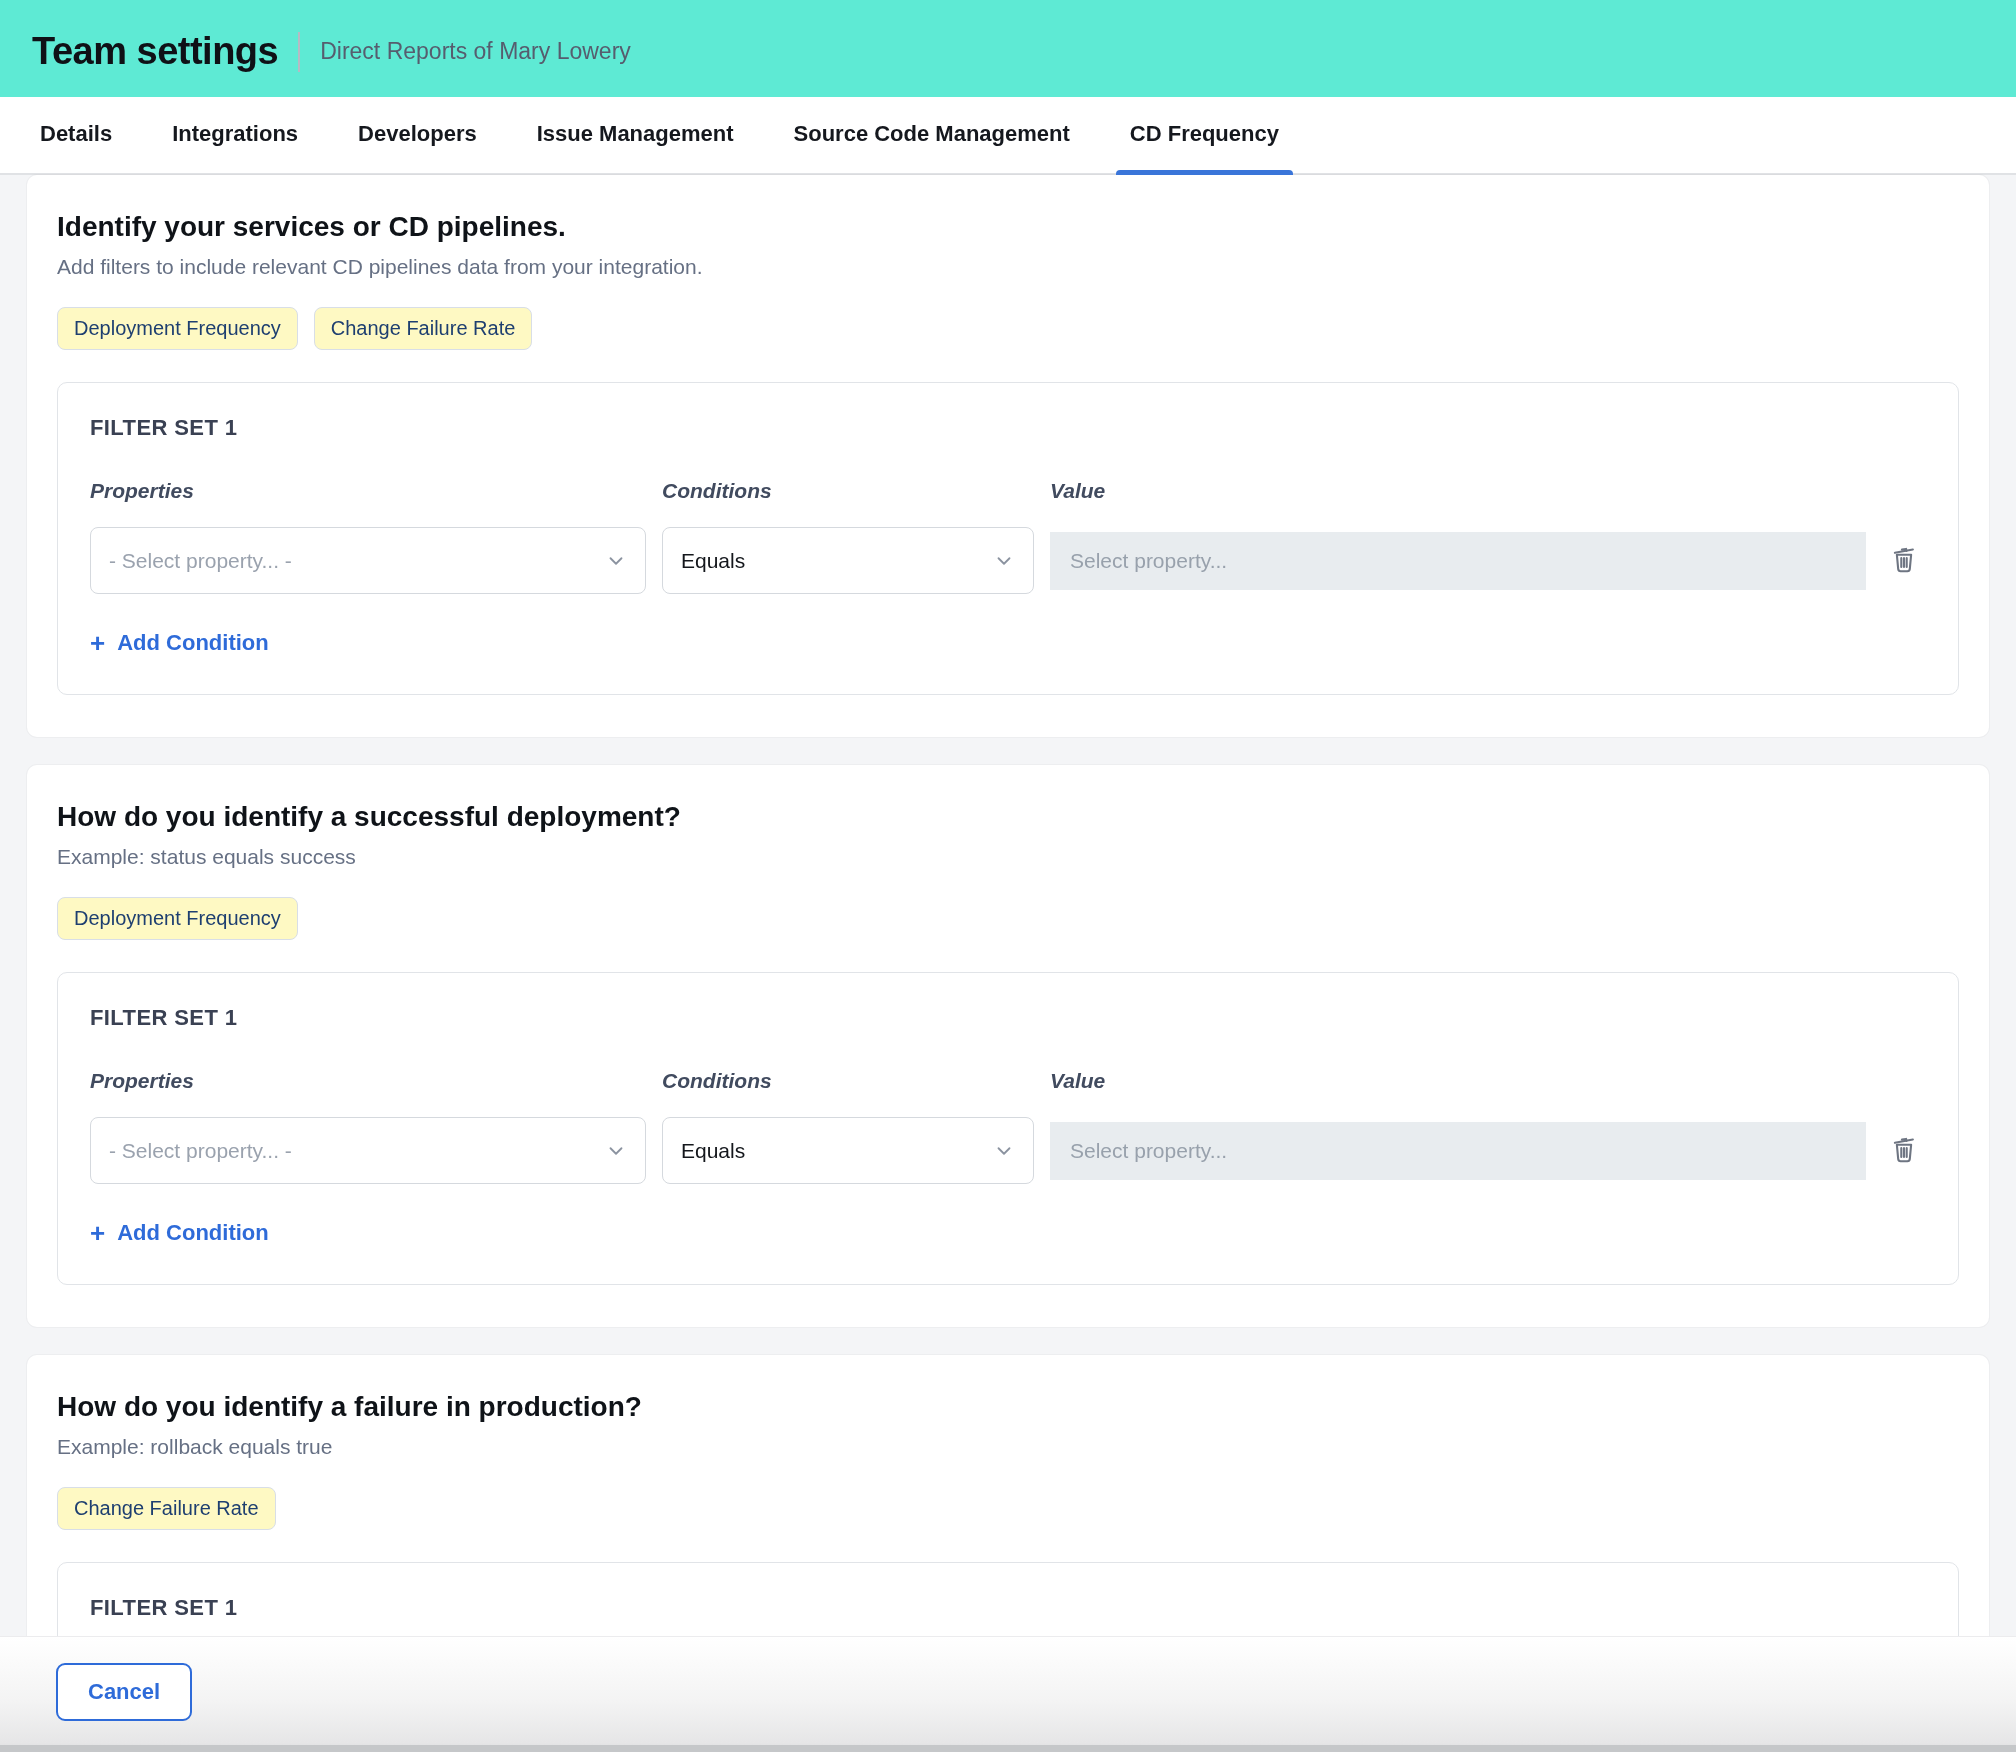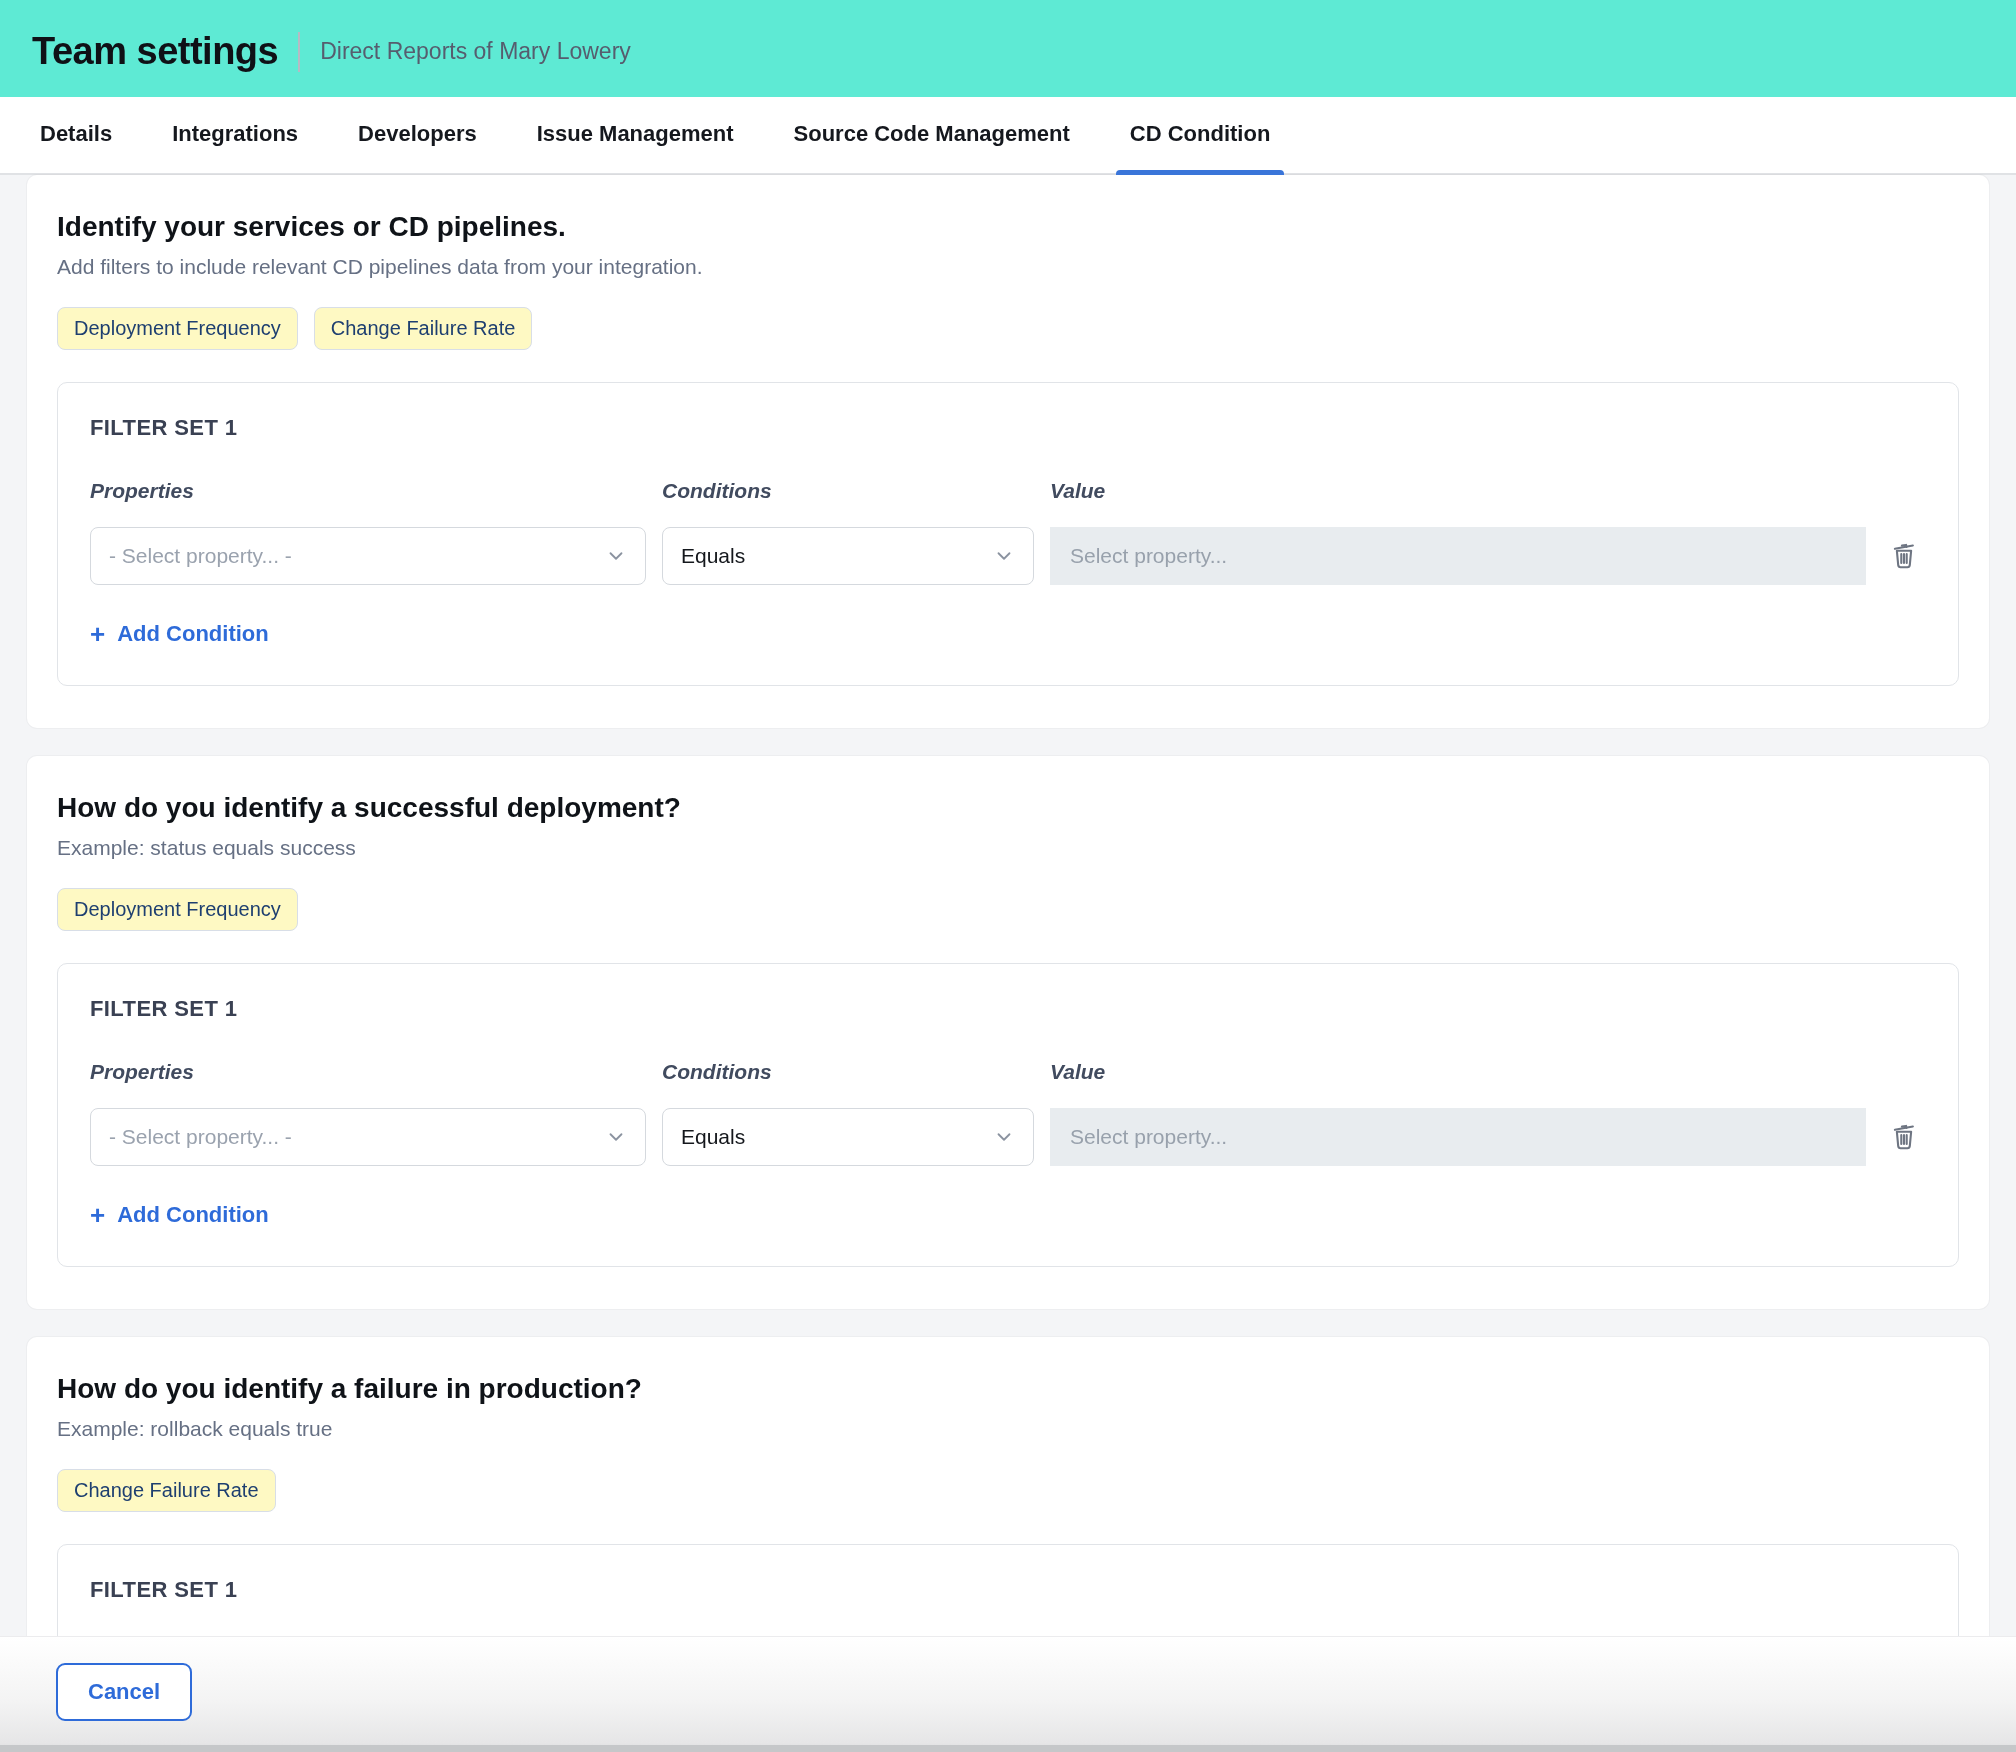--- a/index.html
+++ b/index.html
@@ -56,21 +56,21 @@
   }
   .filter-card.truncated { min-height: 220px; padding-bottom:0; }
   .filter-title { font-size:22px; font-weight:700; color:#3a4153; letter-spacing:0.4px; }
   .filter-labels { display:flex; gap:16px; margin-top:38px; }
   .filter-label { font-size:21px; font-weight:700; color:#414b5f;font-style:italic; }
   .col-properties { width:556px; flex:0 0 auto; }
   .col-conditions { width:372px; flex:0 0 auto; }
   .col-value { flex:1 1 auto; }
   .filter-controls { display:flex; gap:16px; margin-top:24px; align-items:center; }
   .select-box {
-    height:58px; border:1px solid #d5d9de; border-radius:8px; background:#fff;
+    height:67px; border:1px solid #d5d9de; border-radius:8px; background:#fff;
     display:flex; align-items:center; justify-content:space-between;
     padding: 0 18px; font-size:21px; cursor:pointer;
   }
   .select-placeholder { color:#9aa2ae; }
   .select-value { color:#14171c; }
   .chevron { display:flex; align-items:center; }
   .value-input {
     height:58px; width:100%; background:#e8ecef; border:none; border-radius:0;
     padding: 16px 20px; font-size:21px; color:#3a4153; outline:none;
   }
@@ -115,21 +115,21 @@
     <div class="title-divider"></div>
     <div class="page-subtitle">Direct Reports of Mary Lowery</div>
   </div>
 
   <div class="tabbar">
     <div class="tab">Details</div>
     <div class="tab">Integrations</div>
     <div class="tab">Developers</div>
     <div class="tab">Issue Management</div>
     <div class="tab">Source Code Management</div>
-    <div class="tab active">CD Condition</div>
+    <div class="tab active">CD Frequency</div>
   </div>
 
   <div class="main">
 
     <div class="section-card">
       <div class="section-heading">Identify your services or CD pipelines.</div>
       <div class="section-subtext">Add filters to include relevant CD pipelines data from your integration.</div>
       <div class="badge-row">
         <span class="badge">Deployment Frequency</span>
         <span class="badge">Change Failure Rate</span>

